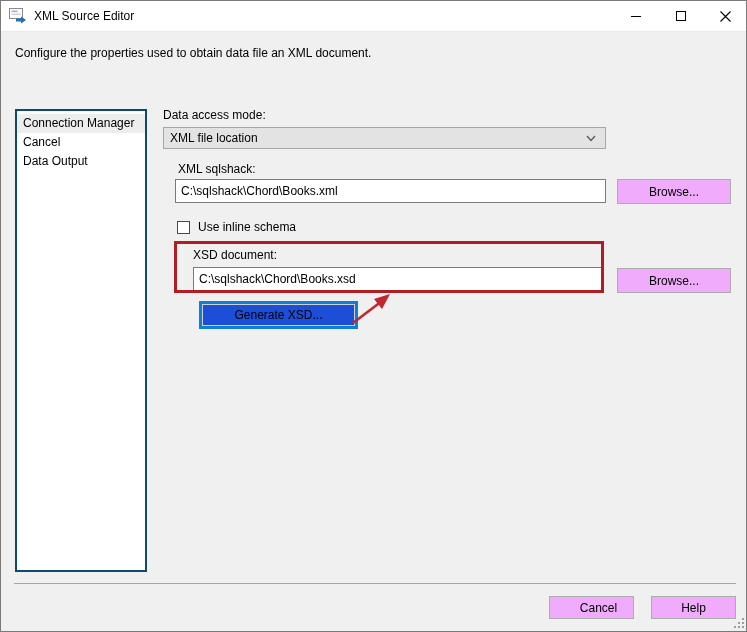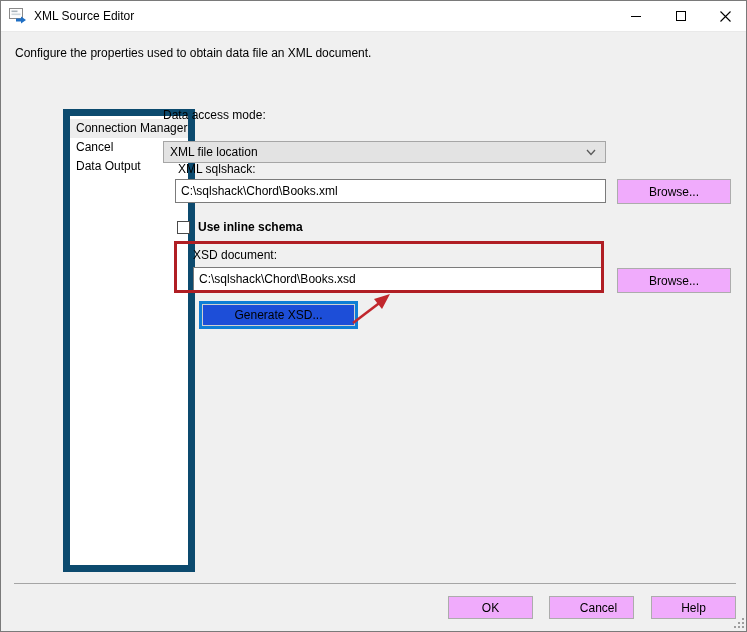--- a/index.html
+++ b/index.html
@@ -12,36 +12,36 @@
   .titlebar{position:absolute;left:0;top:0;right:0;height:30px;background:#ffffff;border-bottom:1px solid #e9e9e9;padding-left:12px;}
   .app-icon{position:absolute;left:8px;top:7px;width:18px;height:16px;}
   .title{position:absolute;left:33px;top:8px;font-size:12px;white-space:nowrap;}
   .cap-btn{position:absolute;top:0;width:45px;height:30px;display:flex;align-items:center;justify-content:center;}
   .cap-btn.min{left:612px;} .cap-btn.max{left:657px;} .cap-btn.close{left:702px;}
   .glyph-min{width:10px;height:1px;background:#000;}
   .glyph-max{width:8px;height:8px;border:1px solid #000;}
   
   .desc{position:absolute;left:14px;top:45px;width:600px;}
   
-  .listbox{position:absolute;left:14px;top:108px;width:132px;height:463px;background:#fff;border:7px solid #0c4a6e;box-sizing:border-box;padding-top:3px;margin-left:48px;}
+  .listbox{position:absolute;left:14px;top:108px;width:132px;height:463px;background:#fff;border:2px solid #0c4a6e;box-sizing:border-box;padding-top:3px;}
   .list-item{height:19px;line-height:19px;padding-left:6px;white-space:nowrap;cursor:default;}
   .list-item.selected{background:#ededed;}
   
   .lbl{position:absolute;white-space:nowrap;text-align:center;}
   .combo{position:absolute;left:162px;top:126px;width:443px;height:22px;box-sizing:border-box;
-    background:#e3e3e3;border:1px solid #a6a6a6;line-height:20px;padding-left:6px;margin-top:14px;}
+    background:#e3e3e3;border:1px solid #a6a6a6;line-height:20px;padding-left:6px;}
   .combo .chev{position:absolute;right:9px;top:7px;}
   .txt{position:absolute;box-sizing:border-box;height:24px;background:#fff;border:1px solid #7b7b7b;
     font-family:"Liberation Sans",sans-serif;font-size:12px;padding:0 5px;color:#000;}
   .btn{position:absolute;box-sizing:border-box;background:#f0abfc;border:1px solid #acacac;
     font-family:"Liberation Sans",sans-serif;font-size:12px;color:#000;cursor:default;}
   .browse1{left:616px;top:178px;width:114px;height:25px;}
   .browse2{left:616px;top:267px;width:114px;height:25px;}
   .checkbox{position:absolute;left:176px;top:220px;width:13px;height:13px;box-sizing:border-box;background:#fff;border:1px solid #4a4a4a;}
-  .chk-lbl{left:197px;top:219px;font-weight:bold;}
+  .chk-lbl{left:197px;top:219px;}
   
   .red-box{position:absolute;left:173px;top:240px;width:430px;height:52px;box-sizing:border-box;
     border:3px solid #b01e24;pointer-events:none;z-index:5;}
   .gen-wrap{position:absolute;left:198px;top:300px;width:159px;height:28px;box-sizing:border-box;border:3px solid #0f7ed5;background:#fff;}
   .gen-btn{display:block;width:100%;height:100%;background:#1d4ed8;border:none;outline:1px solid #d0d0d0;outline-offset:-1px;
     font-family:"Liberation Sans",sans-serif;font-size:12px;color:#000;}
   .arrow-svg{position:absolute;left:345px;top:288px;pointer-events:none;z-index:6;}
   
   .separator{position:absolute;left:13px;top:582px;width:722px;height:1px;background:#a5a5a5;}
   .footer-btn{top:595px;width:85px;height:23px;}
@@ -108,21 +108,20 @@
   <div class="gen-wrap">
     <button class="gen-btn">Generate XSD...</button>
   </div>
 
   <svg class="arrow-svg" width="55" height="45" viewBox="0 0 55 45">
     <line x1="7" y1="34" x2="36" y2="12" stroke="#c1272d" stroke-width="2.6"></line>
     <polygon points="44,5 28,10 36,20" fill="#c1272d"></polygon>
   </svg>
 
   <div class="separator"></div>
-  <button class="btn footer-btn ok">OK</button>
   <button class="btn footer-btn cancel">Cancel</button>
   <button class="btn footer-btn help">Help</button>
 
   <svg class="grip" width="12" height="12" viewBox="0 0 12 12">
     <rect x="9" y="1" width="2" height="2" fill="#9e9e9e"></rect>
     <rect x="9" y="5" width="2" height="2" fill="#9e9e9e"></rect>
     <rect x="9" y="9" width="2" height="2" fill="#9e9e9e"></rect>
     <rect x="5" y="5" width="2" height="2" fill="#9e9e9e"></rect>
     <rect x="5" y="9" width="2" height="2" fill="#9e9e9e"></rect>
     <rect x="1" y="9" width="2" height="2" fill="#9e9e9e"></rect>

